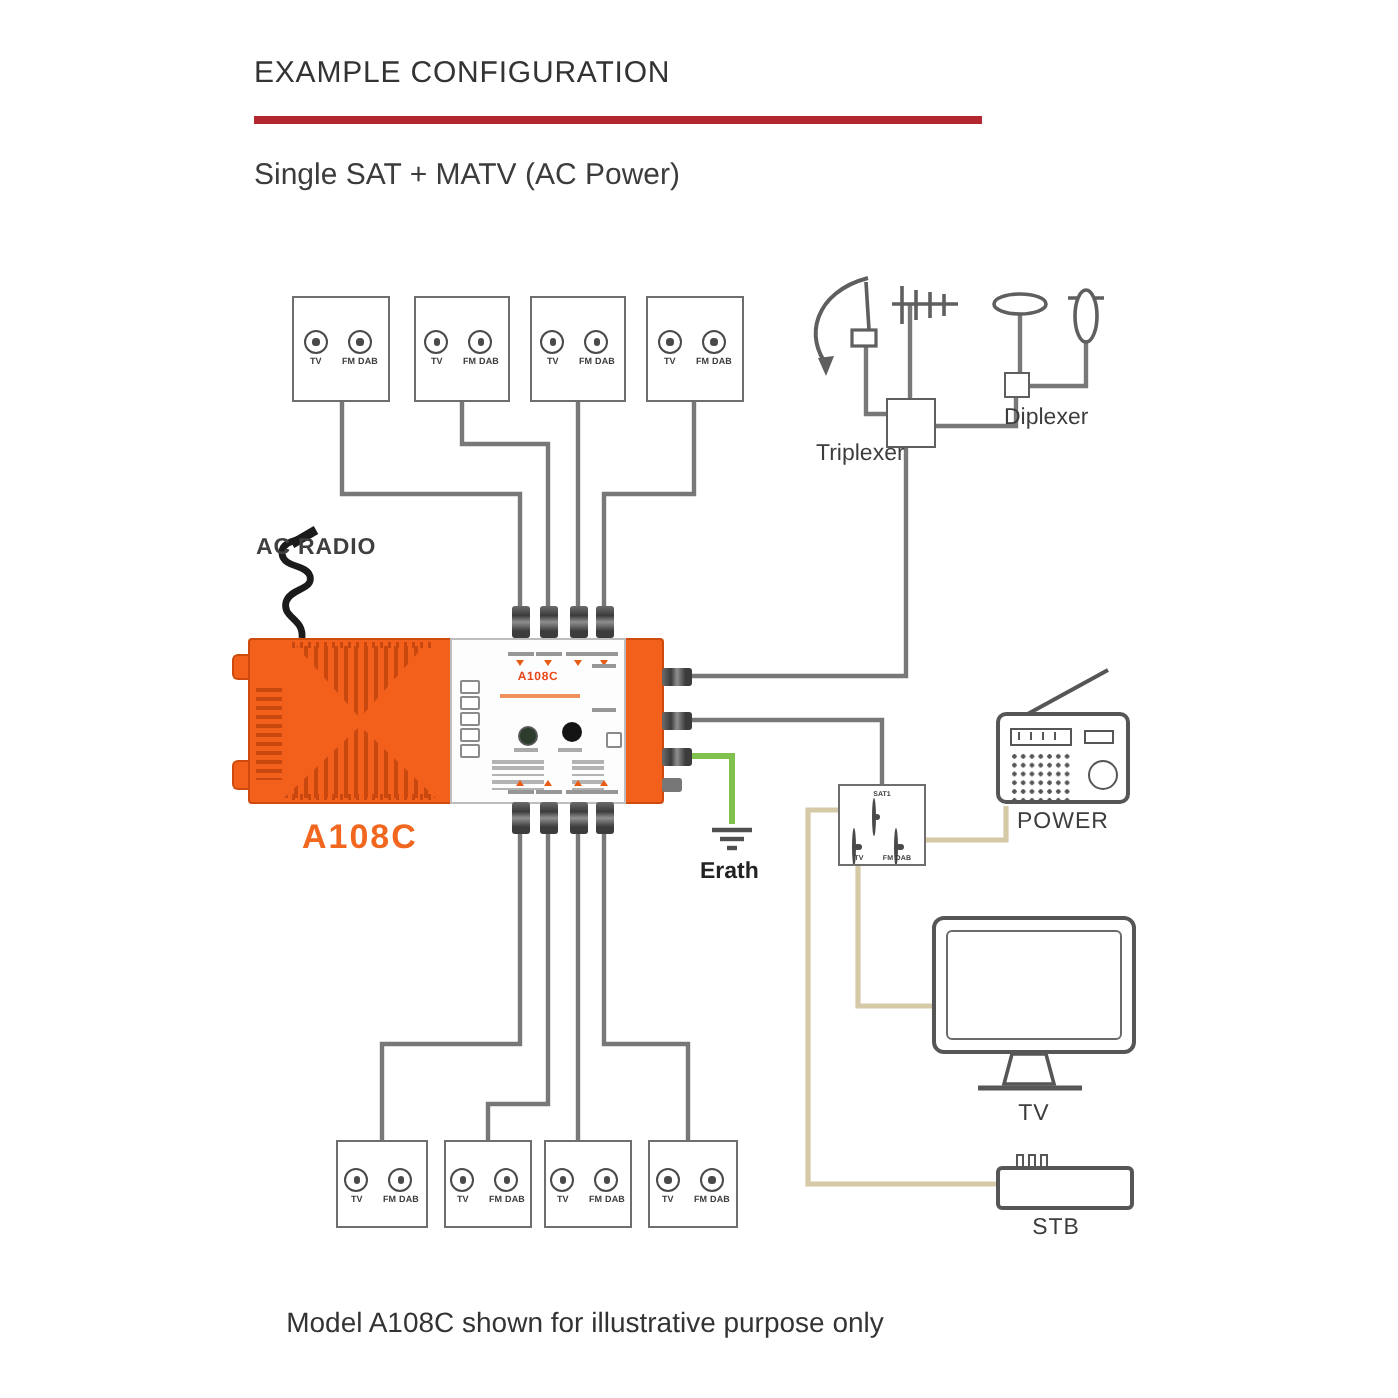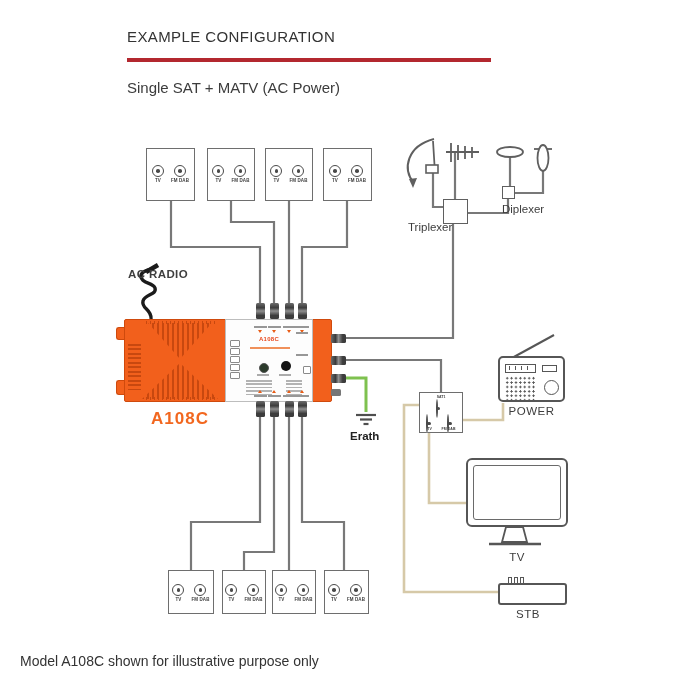--- a/index.html
+++ b/index.html
@@ -295,15 +295,15 @@
     <div class="abs" style="left:5px;top:5px;width:88px;height:55px;border:1.5px solid #6a6a6a;border-radius:3px;box-sizing:border-box;"></div>
   </div>
   <div class="abs lab" style="left:466px;top:551px;width:102px;text-align:center;letter-spacing:.5px;">TV</div>
 
   <div class="stbmark" style="left:508px;top:577px;"></div>
   <div class="stbmark" style="left:514px;top:577px;"></div>
   <div class="stbmark" style="left:520px;top:577px;"></div>
   <div class="outline" style="left:498px;top:583px;width:69px;height:22px;border-radius:3px;"></div>
   <div class="abs lab" style="left:498px;top:608px;width:60px;text-align:center;letter-spacing:.5px;">STB</div>
 
-  <div class="abs" style="left:0;top:653px;width:585px;text-align:left;font-size:14px;color:#333;margin-left:20px;">Model A108C shown for illustrative purpose only</div>
+  <div class="abs" style="left:0;top:653px;width:585px;text-align:center;font-size:14px;color:#333;">Model A108C shown for illustrative purpose only</div>
 
 </div>
 
 </body></html>

